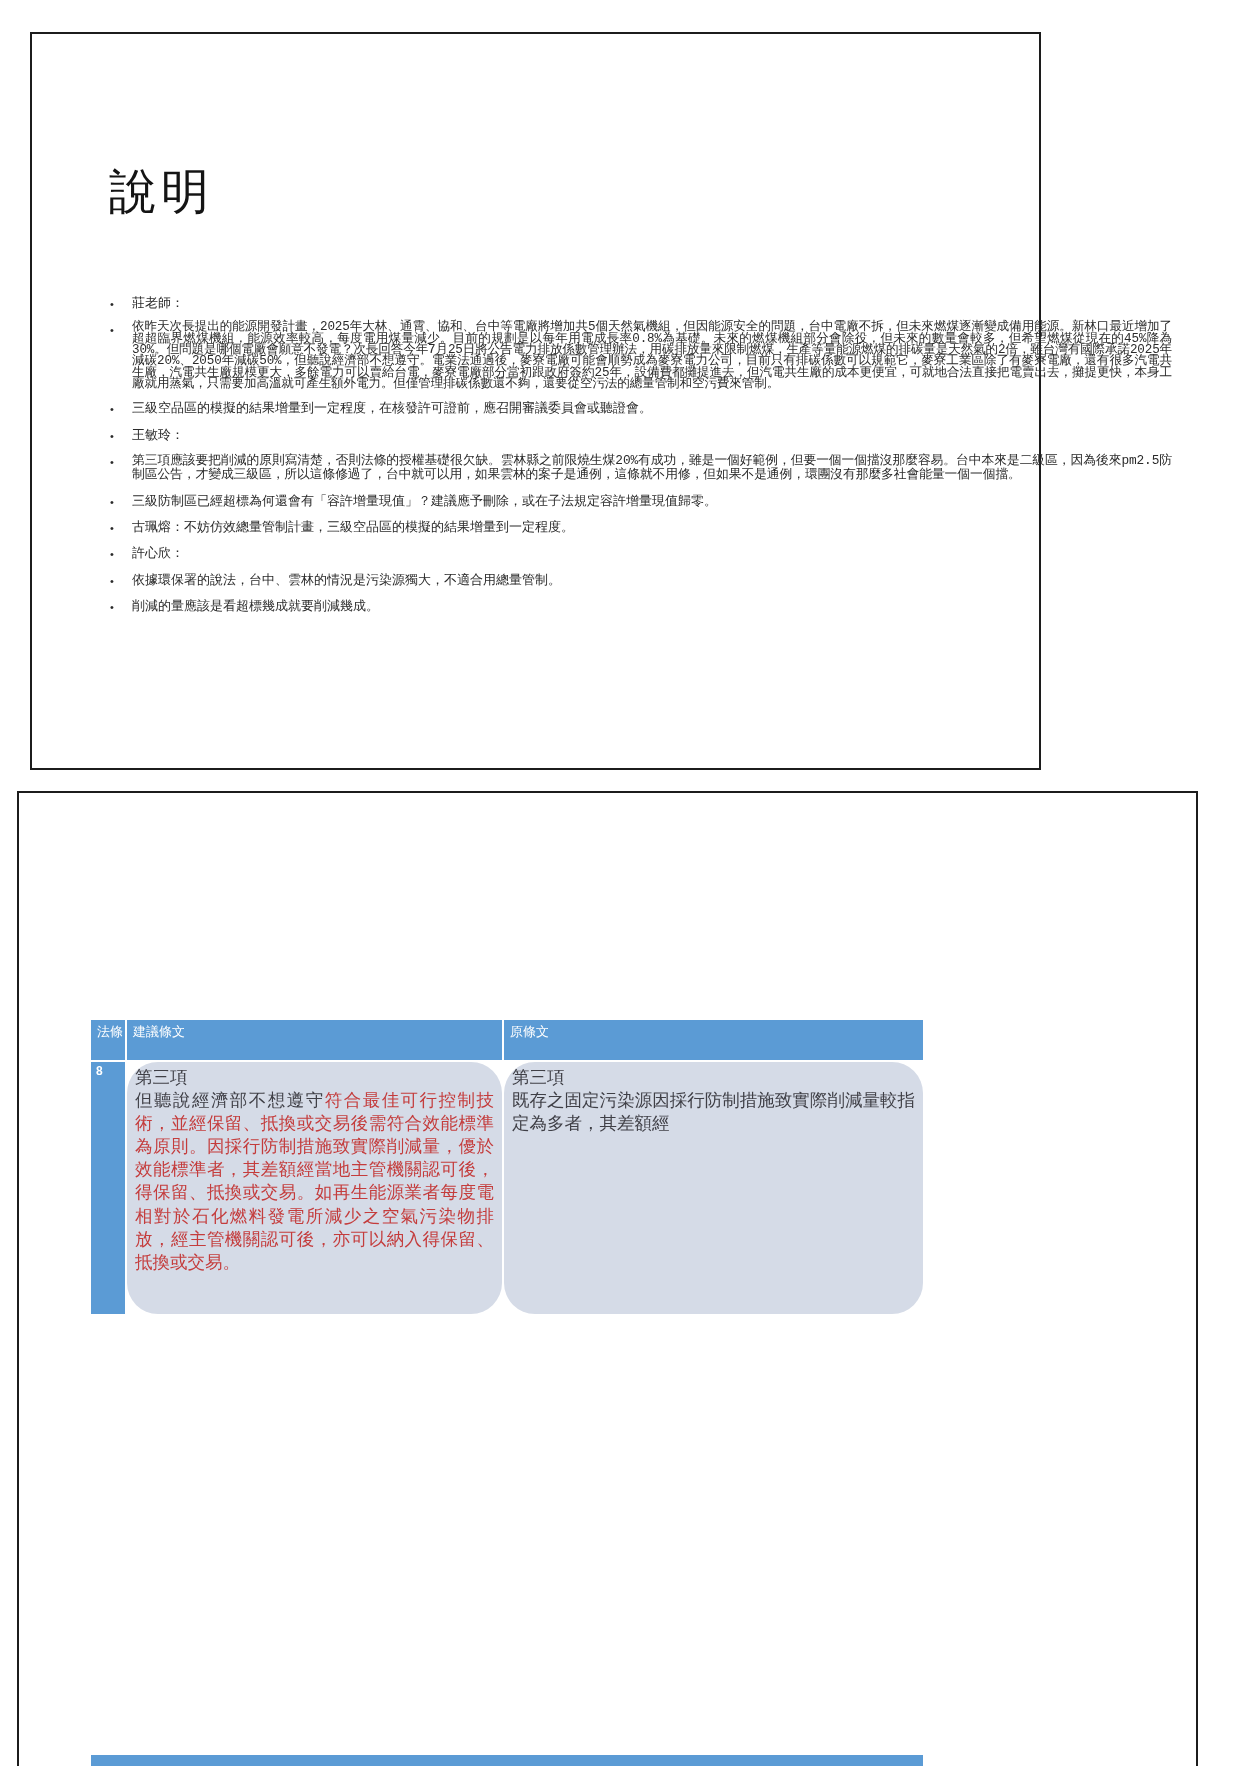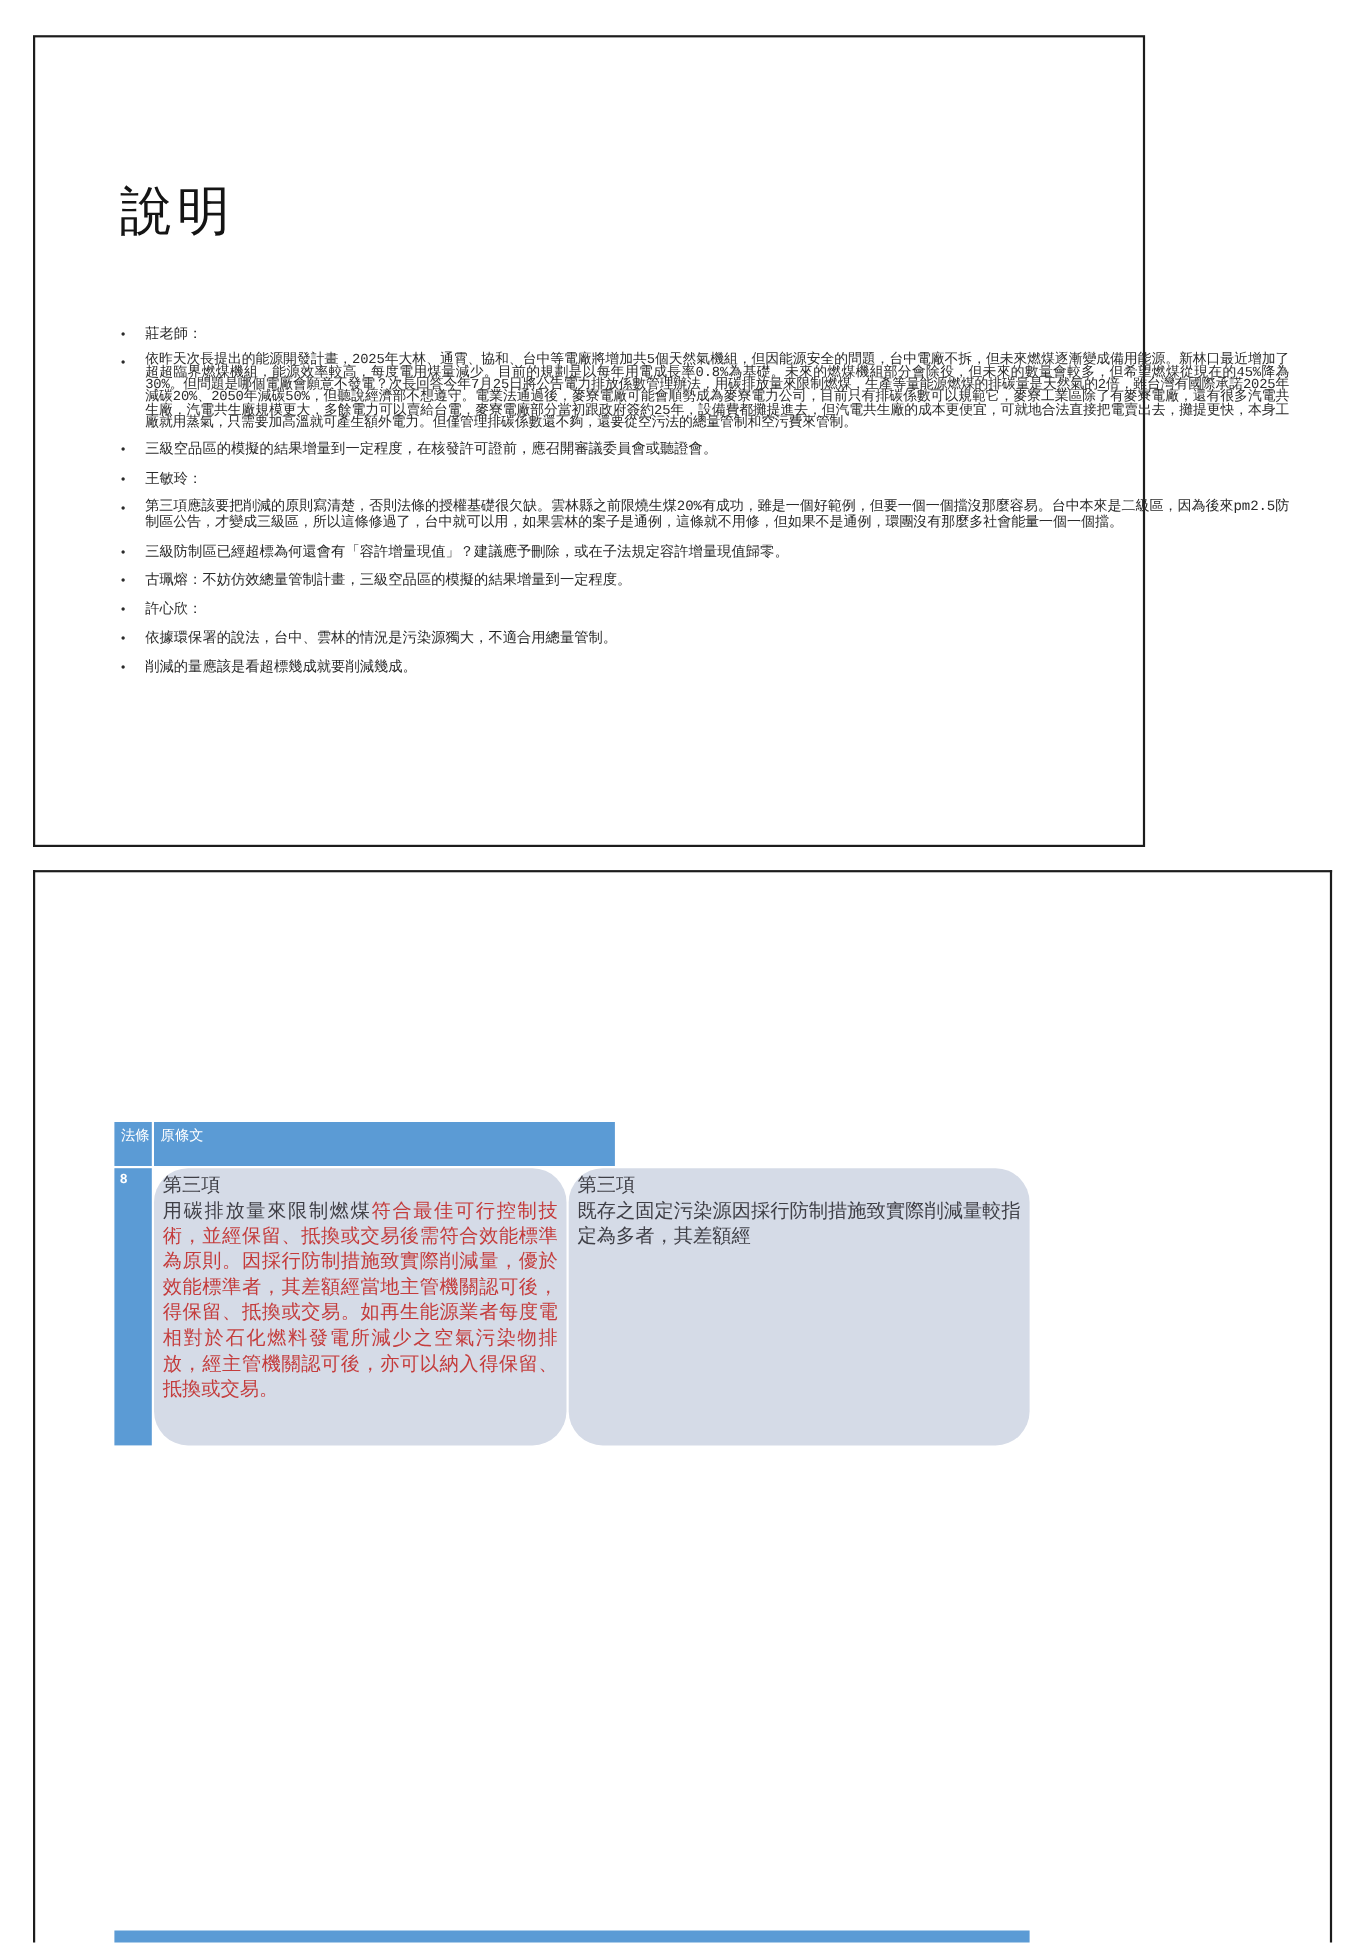--- a/index.html
+++ b/index.html
@@ -3,21 +3,21 @@
 <meta charset="utf-8">
 <style>
   html,body{margin:0;padding:0;}
   body{
     width:1241px;height:1766px;position:relative;background:#ffffff;
     font-family:"Liberation Sans","DejaVu Sans",sans-serif;
     overflow:hidden;
   }
   .slide{position:absolute;background:#ffffff;border:2px solid #1c1c1c;box-sizing:border-box;}
   #slide1{left:30px;top:32px;width:1011px;height:738px;}
-  #slide2{left:30px;top:791px;width:1181px;height:976px;border-bottom:none;}
+  #slide2{left:17px;top:791px;width:1181px;height:976px;border-bottom:none;}
 
   
   .title{
     position:absolute;left:77px;top:126px;
     font-family:"DejaVu Serif","Liberation Serif",serif;
     font-size:48px;color:#141414;letter-spacing:4px;
   }
   .bullets{position:absolute;left:78px;top:262px;width:1062px;color:#2a2a2a;font-size:13px;}
   .b-item{display:flex;margin-bottom:11px;}
   .b-marker{flex:0 0 22px;width:22px;font-size:11px;padding-top:2px;color:#2a2a2a;}
@@ -92,27 +92,28 @@
       <span class="b-marker">•</span>
       <span class="b-text">削減的量應該是看超標幾成就要削減幾成。</span>
     </div>
   </div>
 </div>
 
 <div class="slide" id="slide2">
   <div class="table">
     <div class="t-row t-head">
       <div class="th c1">法條</div>
+      <div class="th c2">建議條文</div>
       <div class="th c3">原條文</div>
     </div>
     <div class="t-row t-body">
       <div class="td num c1">8</div>
       <div class="td textcell c2">
         <div>第三項</div>
-        <div><span>用碳排放量來限制燃煤</span><span class="red">符合最佳可行控制技術，並經保留、抵換或交易後需符合效能標準為原則。因採行防制措施致實際削減量，優於效能標準者，其差額經當地主管機關認可後，得保留、抵換或交易。如再生能源業者每度電相對於石化燃料發電所減少之空氣污染物排放，經主管機關認可後，亦可以納入得保留、抵換或交易。</span></div>
+        <div><span>但聽說經濟部不想遵守</span><span class="red">符合最佳可行控制技術，並經保留、抵換或交易後需符合效能標準為原則。因採行防制措施致實際削減量，優於效能標準者，其差額經當地主管機關認可後，得保留、抵換或交易。如再生能源業者每度電相對於石化燃料發電所減少之空氣污染物排放，經主管機關認可後，亦可以納入得保留、抵換或交易。</span></div>
       </div>
       <div class="td textcell c3">
         <div>第三項</div>
         <div>既存之固定污染源因採行防制措施致實際削減量較指定為多者，其差額經</div>
       </div>
     </div>
   </div>
   <div class="bottom-bar"></div>
 </div>
 

